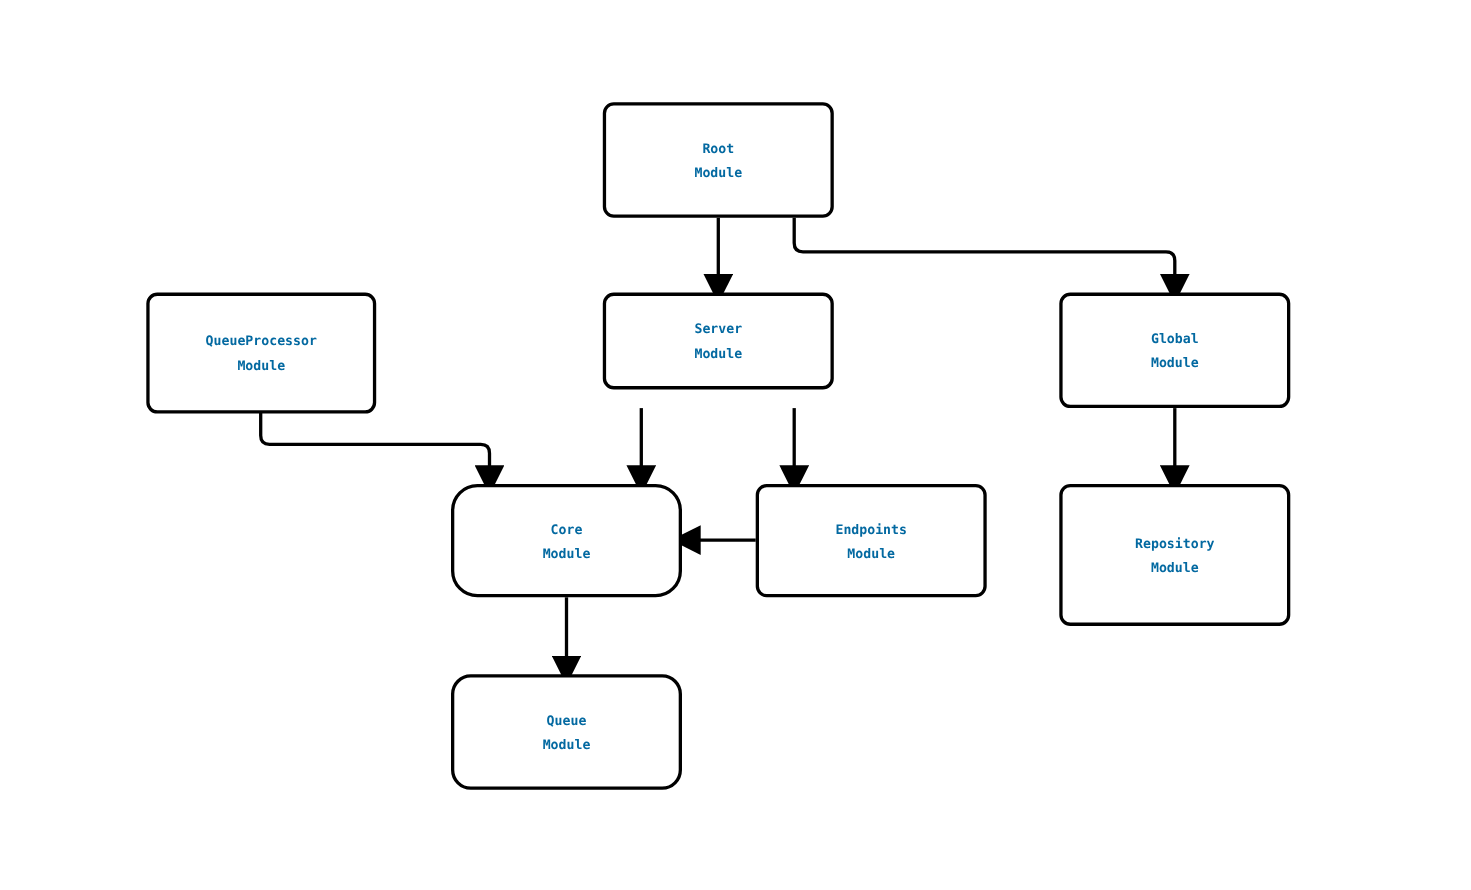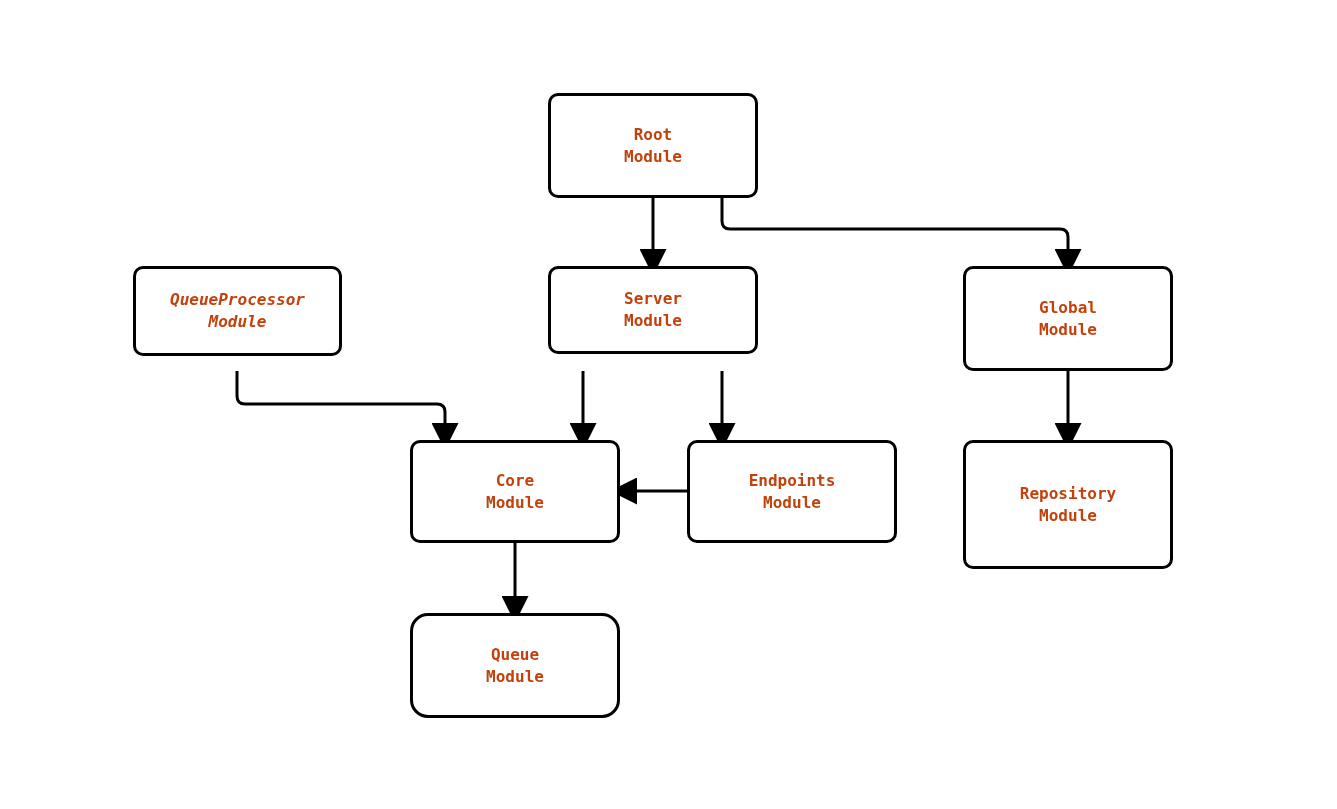--- a/index.html
+++ b/index.html
@@ -33,24 +33,24 @@
     border: 3px solid #000000;
     border-radius: 10px;
     display: flex;
     align-items: center;
     justify-content: center;
     text-align: center;
     z-index: 2;
   }
   .node-label {
     font-family: "DejaVu Sans Mono", "Liberation Mono", monospace;
-    font-size: 16px;
+    font-size: 12px;
     font-weight: bold;
     line-height: 22px;
-    color: #c2410c;
+    color: #0369a1;
     white-space: pre-line;
     letter-spacing: 0px;
   }
 </style>
 </head>
 <body>
 
 <div id="diagram-canvas">
 
   <svg id="edge-layer" viewBox="0 0 1337 809" width="1337" height="809" xmlns="http://www.w3.org/2000/svg">
@@ -78,36 +78,36 @@
 
       <path d="M 515 543 L 515 599" marker-end="url(#arrowhead-down)"></path>
     </g>
   </svg>
 
   <div class="node" style="left:548px; top:93px; width:210px; height:105px;">
     <span class="node-label">Root
 Module</span>
   </div>
 
-  <div class="node" style="left:133px; top:266px; width:209px; height:90px;font-style:italic;">
+  <div class="node" style="left:133px; top:266px; width:209px; height:110px;">
     <span class="node-label">QueueProcessor
 Module</span>
   </div>
 
   <div class="node" style="left:548px; top:266px; width:210px; height:88px;">
     <span class="node-label">Server
 Module</span>
   </div>
 
   <div class="node" style="left:963px; top:266px; width:210px; height:105px;">
     <span class="node-label">Global
 Module</span>
   </div>
 
-  <div class="node" style="left:410px; top:440px; width:210px; height:103px;">
+  <div class="node" style="left:410px; top:440px; width:210px; height:103px;border-radius:24px;">
     <span class="node-label">Core
 Module</span>
   </div>
 
   <div class="node" style="left:687px; top:440px; width:210px; height:103px;">
     <span class="node-label">Endpoints
 Module</span>
   </div>
 
   <div class="node" style="left:963px; top:440px; width:210px; height:129px;">

